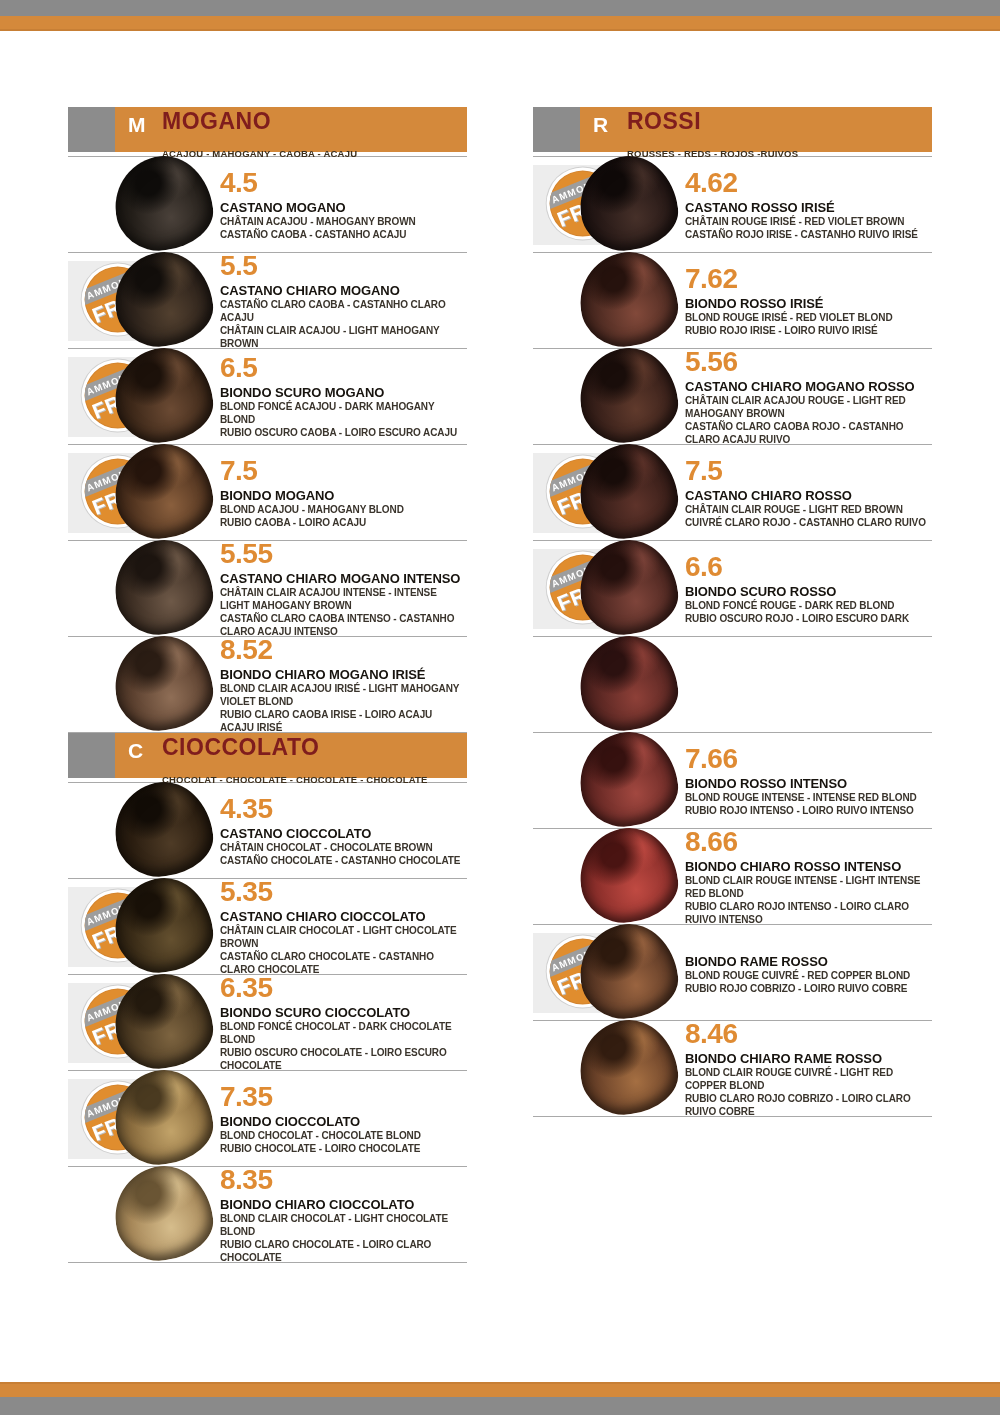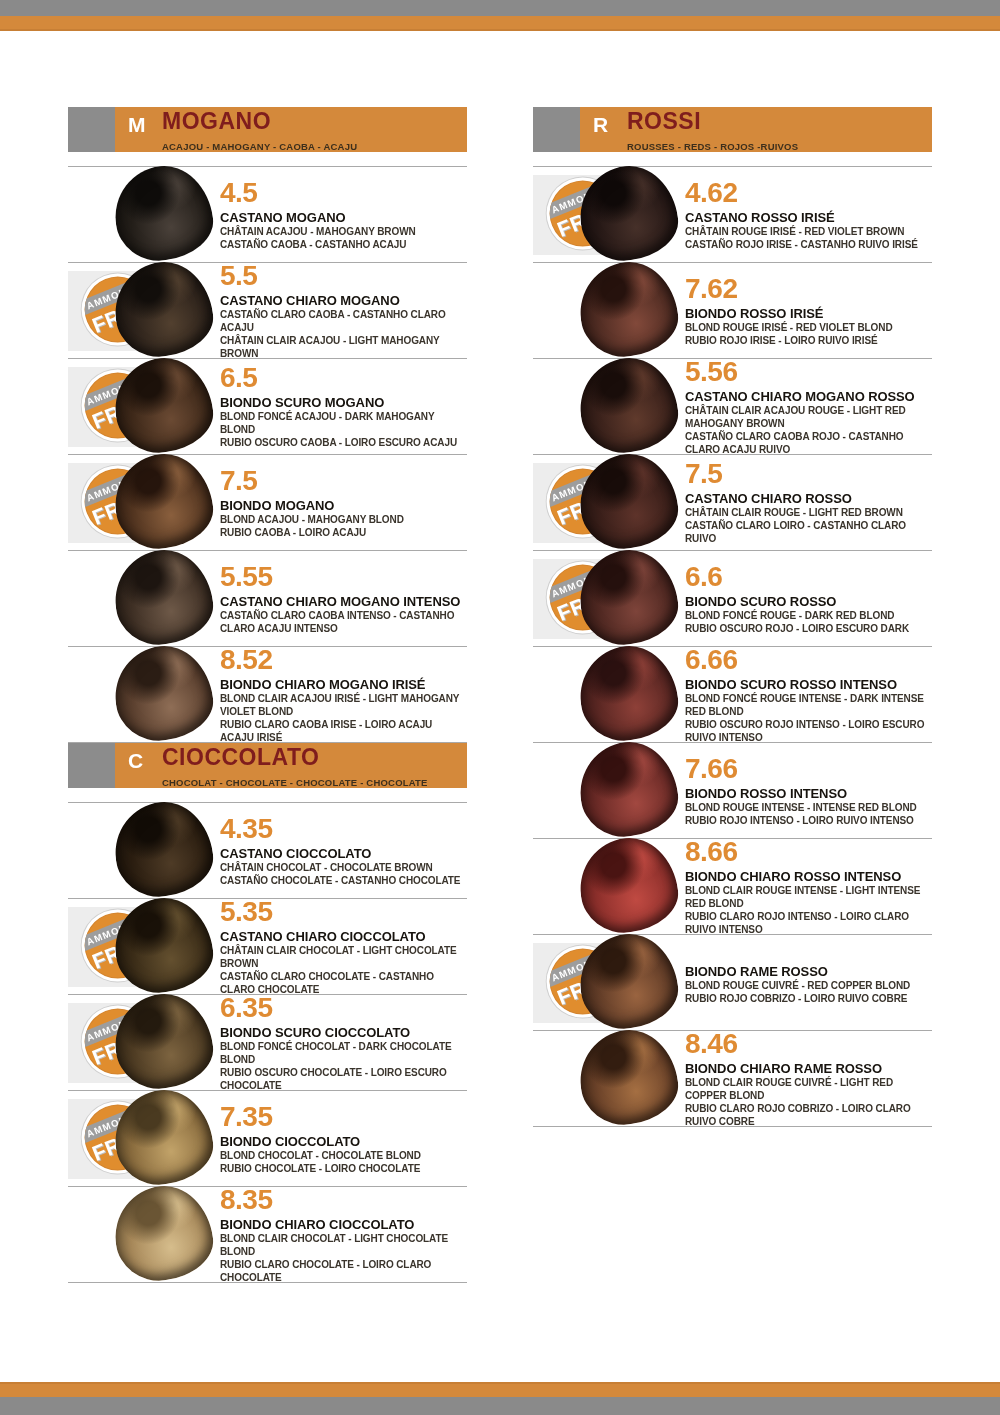--- a/index.html
+++ b/index.html
@@ -18,24 +18,24 @@
   .col.left  { left:68px; }
   .col.right { left:533px; }
 
   
   .sec-header { height:45px; display:flex; }
   .sec-gray   { width:47px; background:#8c8c8c; }
   .sec-orange { flex:1; background:#d4893b; position:relative; }
   .sec-letter { position:absolute; left:13px; top:6px; font-size:21px; font-weight:bold; color:#fff; }
   .sec-titles { position:absolute; left:47px; top:3px; }
   .sec-title  { font-size:23px; font-weight:bold; color:#7f1d1d; letter-spacing:.5px; line-height:1.0; }
-  .sec-sub    { font-size:9.5px; font-weight:bold; color:#3d2f1c; letter-spacing:.2px; margin-top:8px; }
-
-  
-  .rows { margin-top:14px; border-top:1px solid #a9a9a9; }
+  .sec-sub    { font-size:9.5px; font-weight:bold; color:#3d2f1c; letter-spacing:.2px; margin-top:15px; }
+
+  
+  .rows { margin-top:4px; border-top:1px solid #a9a9a9; }
   .row  { position:relative; height:96px; border-bottom:1px solid #a9a9a9; }
 
   
   .badge-box { position:absolute; left:0; top:50%; transform:translateY(-50%);
                width:92px; height:80px; background:#ededed;
                display:flex; align-items:center; justify-content:center; overflow:hidden; }
   .badge { position:relative; width:72px; height:72px; border-radius:50%;
            background:#e08d2e; border:3px solid #fff;
            box-shadow:0 0 0 1px #cfcfcf, inset 0 0 0 1px #d28430;
            transform:rotate(-22deg) translateX(4px); overflow:hidden; }
@@ -141,20 +141,21 @@
       <div class="sub">RUBIO CAOBA - LOIRO ACAJU</div>
     </div>
   </div>
 
   <div class="row">
 
     <div class="swatch" style="--c1: #6e5948; --c2: #3e2f24; --c3: #1d1510;"></div>
     <div class="info">
       <div class="code">5.55</div>
       <div class="name">CASTANO CHIARO MOGANO INTENSO</div>
+      <div class="sub">CHÂTAIN CLAIR ACAJOU INTENSE - INTENSE LIGHT MAHOGANY BROWN</div>
       <div class="sub">CASTAÑO CLARO CAOBA INTENSO - CASTANHO CLARO ACAJU INTENSO</div>
     </div>
   </div>
 
   <div class="row">
 
     <div class="swatch" style="--c1: #8f6e56; --c2: #5a3f2e; --c3: #2b1d14;"></div>
     <div class="info">
       <div class="code">8.52</div>
       <div class="name">BIONDO CHIARO MOGANO IRISÉ</div>
@@ -308,21 +309,21 @@
       <div class="badge">
         <div class="badge-band">AMMONIA</div>
         <div class="badge-free">FREE</div>
       </div>
     </div>
     <div class="swatch" style="--c1: #5e332a; --c2: #361d18; --c3: #180c09;"></div>
     <div class="info">
       <div class="code">7.5</div>
       <div class="name">CASTANO CHIARO ROSSO</div>
       <div class="sub">CHÂTAIN CLAIR ROUGE - LIGHT RED BROWN</div>
-      <div class="sub">CASTAÑO CLARO LOIRO - CASTANHO CLARO RUIVO</div>
+      <div class="sub">CUIVRÉ CLARO ROJO - CASTANHO CLARO RUIVO</div>
     </div>
   </div>
 
   <div class="row">
     <div class="badge-box">
       <div class="badge">
         <div class="badge-band">AMMONIA</div>
         <div class="badge-free">FREE</div>
       </div>
     </div>
@@ -331,26 +332,20 @@
       <div class="code">6.6</div>
       <div class="name">BIONDO SCURO ROSSO</div>
       <div class="sub">BLOND FONCÉ ROUGE - DARK RED BLOND</div>
       <div class="sub">RUBIO OSCURO ROJO - LOIRO ESCURO DARK</div>
     </div>
   </div>
 
   <div class="row">
 
     <div class="swatch" style="--c1: #8e4038; --c2: #582622; --c3: #2c1110;"></div>
-    <div class="info">
-      <div class="code">6.66</div>
-      <div class="name">BIONDO SCURO ROSSO INTENSO</div>
-      <div class="sub">BLOND FONCÉ ROUGE INTENSE - DARK INTENSE RED BLOND</div>
-      <div class="sub">RUBIO OSCURO ROJO INTENSO - LOIRO ESCURO RUIVO INTENSO</div>
-    </div>
   </div>
 
   <div class="row">
 
     <div class="swatch" style="--c1: #a24840; --c2: #6a2a26; --c3: #36110f;"></div>
     <div class="info">
       <div class="code">7.66</div>
       <div class="name">BIONDO ROSSO INTENSO</div>
       <div class="sub">BLOND ROUGE INTENSE - INTENSE RED BLOND</div>
       <div class="sub">RUBIO ROJO INTENSO - LOIRO RUIVO INTENSO</div>

